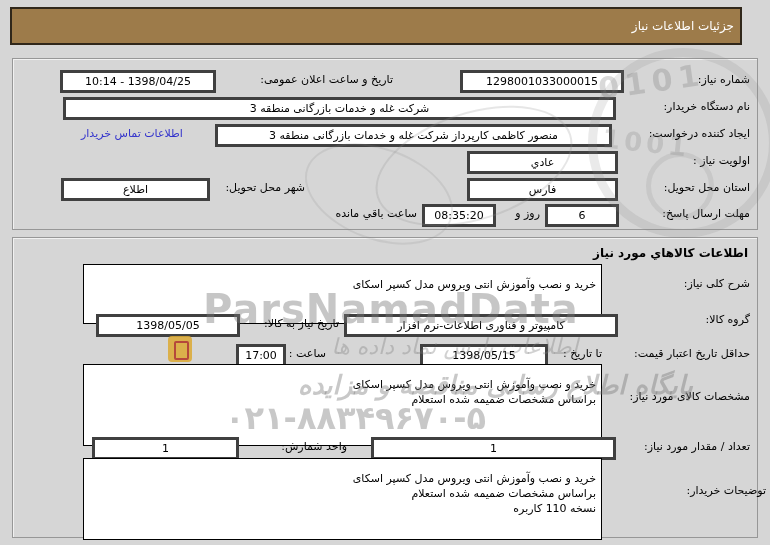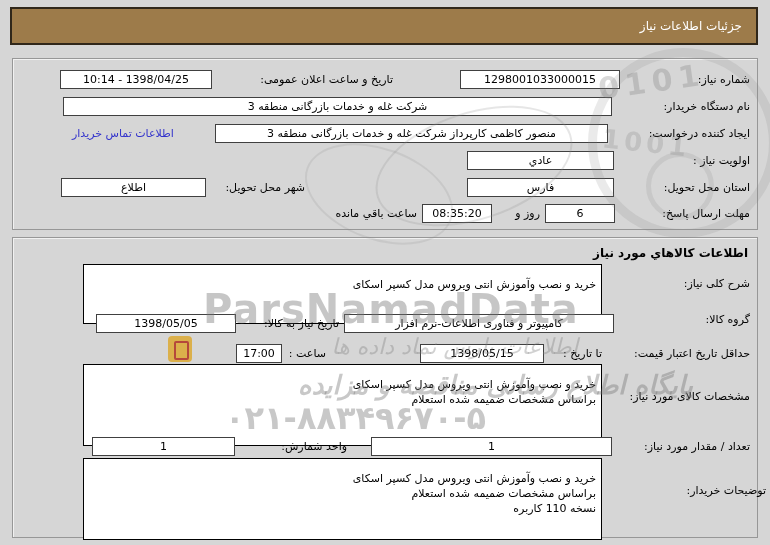--- a/index.html
+++ b/index.html
@@ -11,41 +11,41 @@
     direction:rtl;
     overflow:hidden;
   }
   .titlebar{
     position:absolute;left:10px;top:7px;width:716px;height:34px;
     background:#9d7b4a;
     border:2px solid #30271a;
     color:#ffffff;
     font-size:12px;
     line-height:34px;
-    padding:0 14px;
+    padding:0 6px;
     text-align:right;
   }
   .section{
     position:absolute;
     border:1px solid #979797;
     box-shadow:inset 1px 1px 0 rgba(255,255,255,0.65);
     background:transparent;
   }
   #sec-info{left:12px;top:58px;width:744px;height:170px;}
   #sec-goods{left:12px;top:237px;width:744px;height:299px;}
   .lbl{
     position:absolute;
     font-size:11px;color:#000;
     white-space:nowrap;
   }
   .lbl.bold{font-weight:bold;font-size:12px;}
   .input{
     position:absolute;
     background:#fff;
-    border:1px solid #404040;
+    border:3px solid #404040;
     font-size:11px;
     line-height:17px;
     height:17px;
     padding:0 5px;
     white-space:nowrap;
     overflow:hidden;
     color:#000;
   }
   .input.center{text-align:center;}
   .input.rightal{text-align:center;}
@@ -93,21 +93,21 @@
 <div class="lbl" style="right:20px;top:73px">شماره نیاز:</div>
 <div class="input center" style="left:460px;top:70px;width:148px">1298001033000015</div>
 <div class="lbl" style="right:377px;top:73px">تاریخ و ساعت اعلان عمومی:</div>
 <div class="input center" style="left:60px;top:70px;width:140px">1398/04/25 - 10:14</div>
 
 <div class="lbl" style="right:20px;top:100px">نام دستگاه خریدار:</div>
 <div class="input rightal" style="left:63px;top:97px;width:537px">شرکت غله و خدمات بازرگانی منطقه 3</div>
 
 <div class="lbl" style="right:20px;top:127px">ایجاد کننده درخواست:</div>
 <div class="input rightal" style="left:215px;top:124px;width:381px">منصور کاظمی کارپرداز شرکت غله و خدمات بازرگانی منطقه 3</div>
-<a href="#" class="contact-link" style="left:72px;top:127px">اطلاعات تماس خریدار</a>
+<a href="#" class="contact-link" style="left:81px;top:127px">اطلاعات تماس خریدار</a>
 
 <div class="lbl" style="right:20px;top:154px">اولویت نیاز :</div>
 <div class="input rightal" style="left:467px;top:151px;width:135px">عادي</div>
 
 <div class="lbl" style="right:20px;top:181px">استان محل تحویل:</div>
 <div class="input rightal" style="left:467px;top:178px;width:135px">فارس</div>
 <div class="lbl" style="right:465px;top:181px">شهر محل تحویل:</div>
 <div class="input rightal" style="left:61px;top:178px;width:133px">اطلاع</div>
 
 <div class="lbl" style="right:20px;top:207px">مهلت ارسال پاسخ:</div>

